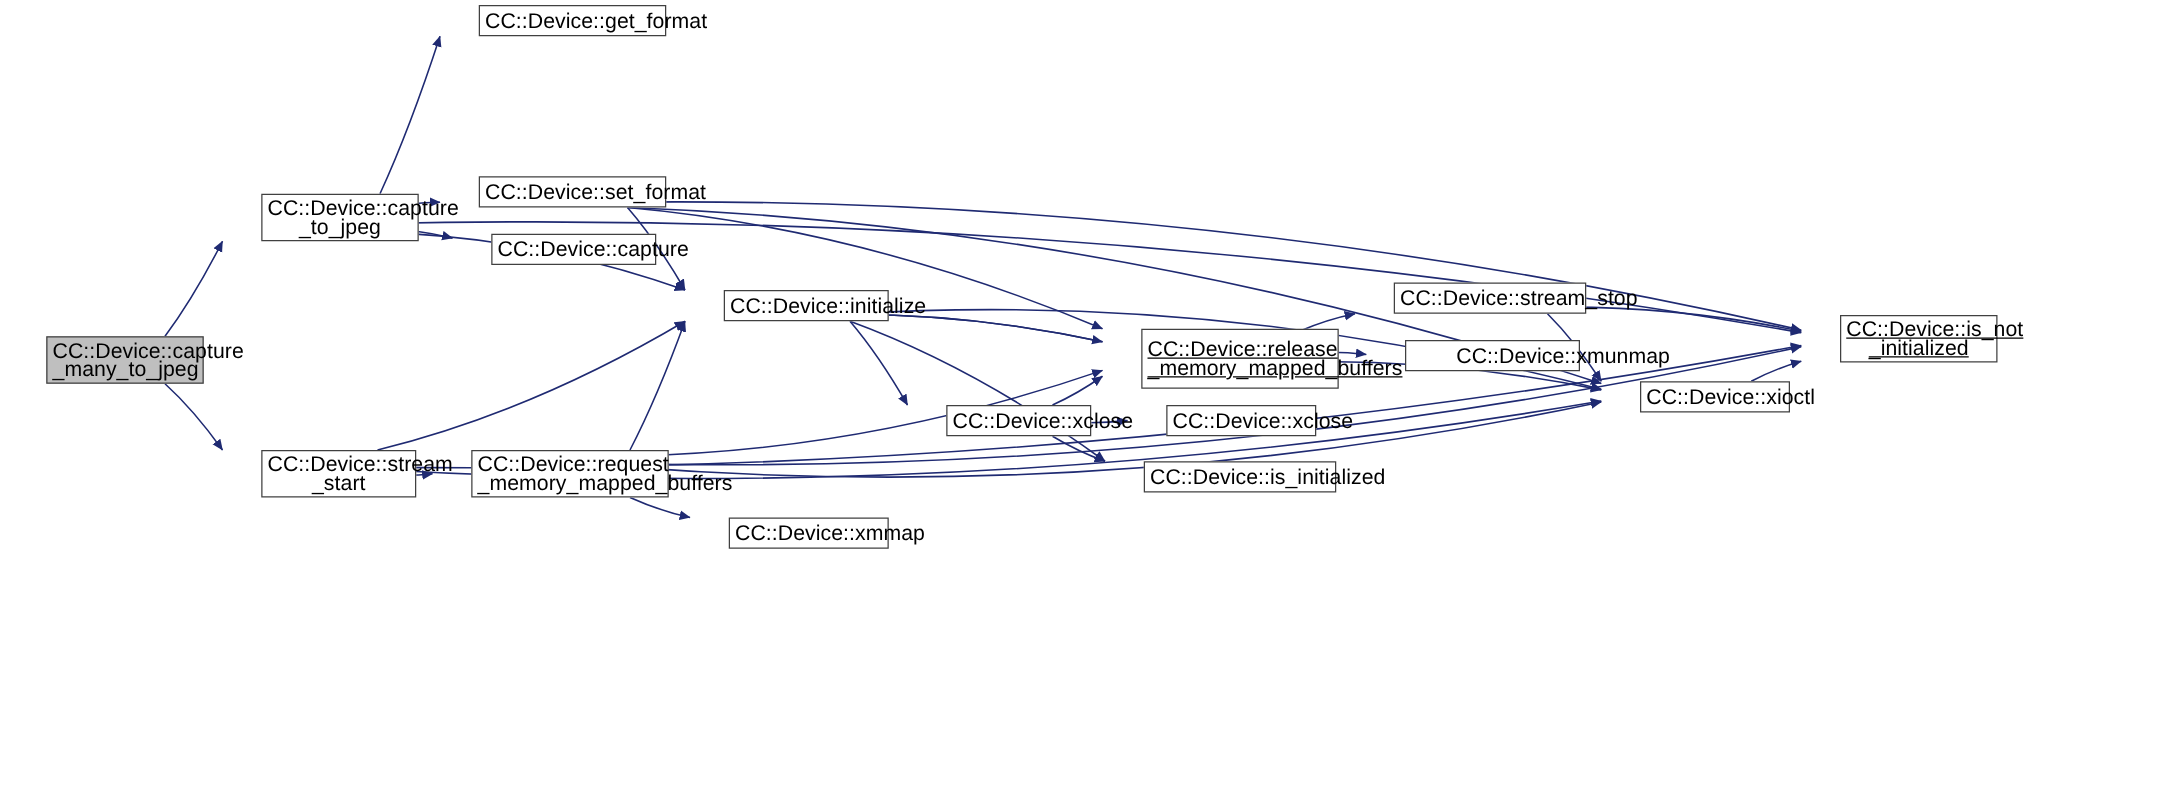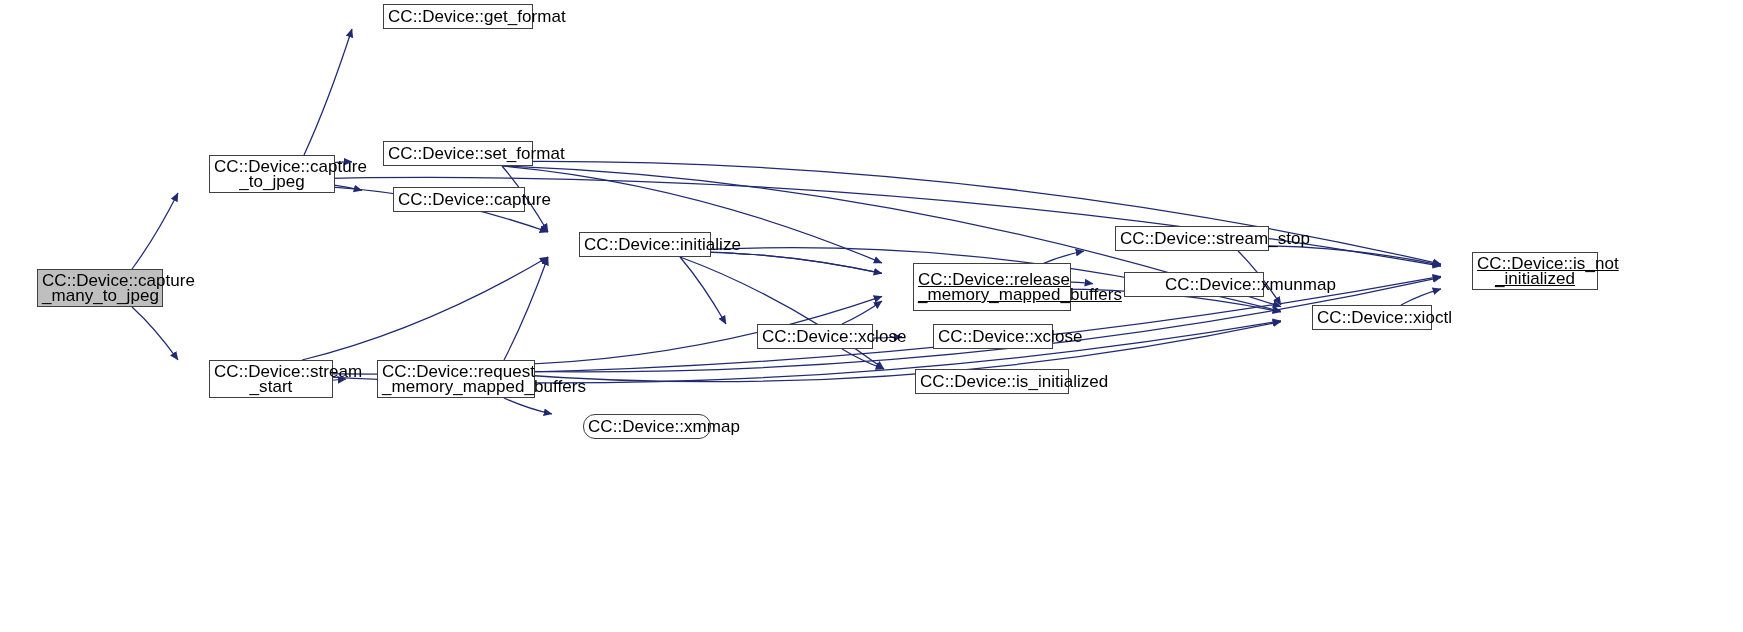--- a/index.html
+++ b/index.html
@@ -102,21 +102,21 @@
       <div class="node" style="left: 178px; top: 155px; width: 126px; height: 38px;"><span class="node-label">CC::Device::capture
 _to_jpeg</span></div>
       <div class="node" style="left: 178px; top: 360px; width: 124px; height: 38px;"><span class="node-label">CC::Device::stream
 _start</span></div>
       <div class="node" style="left: 352px; top: 4px; width: 150px; height: 25px;"><span class="node-label">CC::Device::get_format</span></div>
       <div class="node" style="left: 352px; top: 141px; width: 150px; height: 25px; justify-content: center;"><span class="node-label">CC::Device::set_format</span></div>
       <div class="node" style="left: 362px; top: 187px; width: 132px; height: 25px;"><span class="node-label">CC::Device::capture</span></div>
       <div class="node" style="left: 346px; top: 360px; width: 158px; height: 38px;"><span class="node-label">CC::Device::request
 _memory_mapped_buffers</span></div>
       <div class="node" style="left: 548px; top: 232px; width: 132px; height: 25px;"><span class="node-label">CC::Device::initialize</span></div>
-      <div class="node" style="left: 552px; top: 414px; width: 128px; height: 25px; border-radius: 12px;"><span class="node-label">CC::Device::xmmap</span></div>
+      <div class="node" style="left: 552px; top: 414px; width: 128px; height: 25px;"><span class="node-label">CC::Device::xmmap</span></div>
       <div class="node" style="left: 726px; top: 324px; width: 116px; height: 25px;"><span class="node-label">CC::Device::xclose</span></div>
       <div class="node" style="left: 882px; top: 263px; width: 158px; height: 48px; text-decoration: underline;"><span class="node-label">CC::Device::release
 _memory_mapped_buffers</span></div>
       <div class="node" style="left: 902px; top: 324px; width: 120px; height: 25px;"><span class="node-label">CC::Device::xclose</span></div>
       <div class="node" style="left: 884px; top: 369px; width: 154px; height: 25px;"><span class="node-label">CC::Device::is_initialized</span></div>
       <div class="node" style="left: 1084px; top: 226px; width: 154px; height: 25px;"><span class="node-label">CC::Device::stream_stop</span></div>
       <div class="node" style="left: 1093px; top: 272px; width: 140px; height: 25px; padding-left: 40px;"><span class="node-label">CC::Device::xmunmap</span></div>
       <div class="node" style="left: 1281px; top: 305px; width: 120px; height: 25px;"><span class="node-label">CC::Device::xioctl</span></div>
       <div class="node" style="left: 1441px; top: 252px; width: 126px; height: 38px; text-decoration: underline;"><span class="node-label">CC::Device::is_not
 _initialized</span></div>

